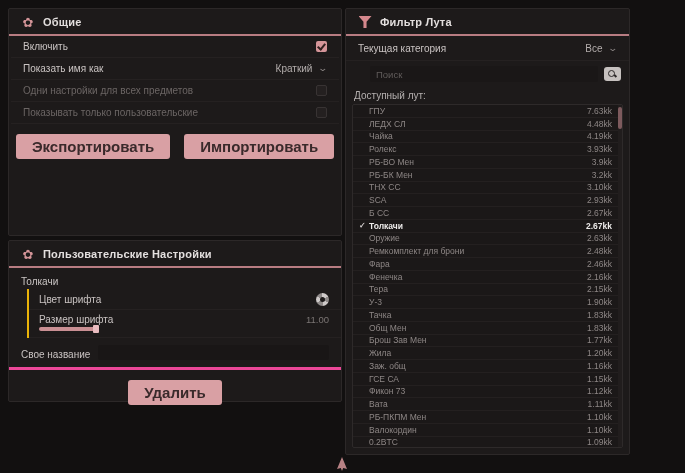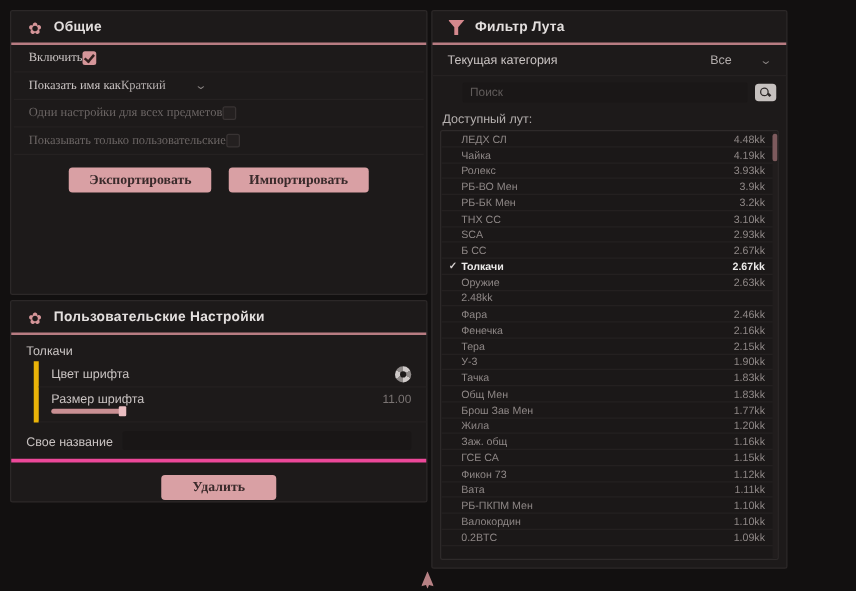--- a/index.html
+++ b/index.html
@@ -33,58 +33,57 @@
   .hdr-icon { width:14px; height:14px; display:inline-flex; align-items:center; justify-content:center; flex:none; }
   .glyph-flower { color:#d59599; font-size:13px; line-height:1; }
   .funnel {
     width:13px; height:12px; background:#d5888d;
     clip-path:polygon(0 0,100% 0,62% 48%,62% 100%,38% 100%,38% 48%);
   }
 
   
   .rows { padding:0 2px; }
   .set-row {
-    display:flex; align-items:center; justify-content:flex-start;
+    display:flex; align-items:center; justify-content:space-between;
     padding:5px 12px; min-height:17px;
     border-bottom:1px solid #252121;
     font-size:10px;
-    font-family:Liberation Serif, serif;
   }
   .set-row .lbl { color:#c9c3c2; }
   .set-row.dim .lbl { color:#6b6564; }
 
   .checkbox {
     width:11px; height:11px; border-radius:2px; flex:none;
     background:#d59599; position:relative;
   }
   .checkbox::after {
     content:""; position:absolute; left:3px; top:1px;
     width:3px; height:6px;
     border-right:2px solid #33201f; border-bottom:2px solid #33201f;
     transform:rotate(40deg);
   }
   .checkbox.off { background:#242020; border:1px solid #383333; }
   .checkbox.off::after { display:none; }
 
-  .select-display { display:flex; align-items:center; gap:24px; cursor:default; }
+  .select-display { display:flex; align-items:center; gap:7px; cursor:default; }
   .select-display .val { color:#b3adac; font-size:10px; }
   .chevron { color:#8a8584; font-size:9px; line-height:1; transform:scaleX(1.4); }
 
   .btn-row { display:flex; justify-content:center; gap:14px; margin-top:10px; }
   .pink-btn {
     background:#d9a0a4; color:#3a2a2b;
     border:none; border-radius:3px;
-    font-family:Liberation Serif, serif;
-    font-size:11px; font-weight:bold;
+    font-family:Liberation Sans, sans-serif;
+    font-size:15px; font-weight:bold;
     padding:4px 16px; min-width:104px; cursor:pointer;
   }
 
   
   .group-label { font-size:10px; color:#c9c4c3; padding:8px 12px 2px 12px; }
-  .group-body { margin-left:18px; border-left:4px solid #eab308; }
+  .group-body { margin-left:18px; border-left:2px solid #eab308; }
   .g-row {
     display:flex; align-items:center; justify-content:space-between;
     padding:4px 12px 3px 10px; font-size:10px;
     border-bottom:1px solid #252121;
   }
   .g-row .lbl { color:#c9c3c2; }
   .g-row.no-border { border-bottom:none; padding-bottom:0;gap:39px; }
   .size-value { color:#7b7574; font-size:9.5px; }
   .slider-wrap { padding:2px 12px 6px 10px; border-bottom:1px solid #252121; }
   .slider-track { position:relative; width:100%; height:4px; }
@@ -261,20 +260,25 @@
       <span class="mag"></span>
     </span>
   </div>
 
   <div class="list-label">Доступный лут:</div>
 
   <div class="loot-list">
     <div class="scrollbar">
       <div class="scroll-thumb"></div>
     </div>
+  <div class="loot-row">
+    <span class="chk">✓</span>
+    <span class="nm">ГПУ</span>
+    <span class="val">7.63kk</span>
+  </div>
       <div class="loot-row">
     <span class="chk">✓</span>
     <span class="nm">ЛЕДХ СЛ</span>
     <span class="val">4.48kk</span>
   </div>
       <div class="loot-row">
     <span class="chk">✓</span>
     <span class="nm">Чайка</span>
     <span class="val">4.19kk</span>
   </div>
@@ -313,20 +317,21 @@
     <span class="nm">Толкачи</span>
     <span class="val">2.67kk</span>
   </div>
       <div class="loot-row">
     <span class="chk">✓</span>
     <span class="nm">Оружие</span>
     <span class="val">2.63kk</span>
   </div>
       <div class="loot-row">
     <span class="chk">✓</span>
+    <span class="nm">Ремкомплект для брони</span>
     <span class="val">2.48kk</span>
   </div>
       <div class="loot-row">
     <span class="chk">✓</span>
     <span class="nm">Фара</span>
     <span class="val">2.46kk</span>
   </div>
       <div class="loot-row">
     <span class="chk">✓</span>
     <span class="nm">Фенечка</span>

